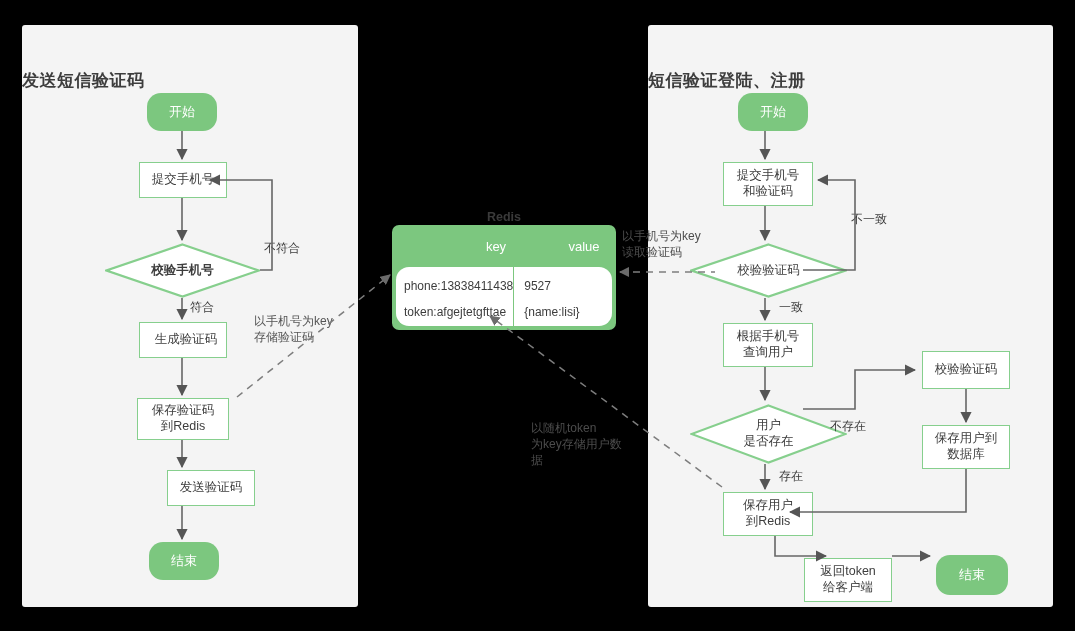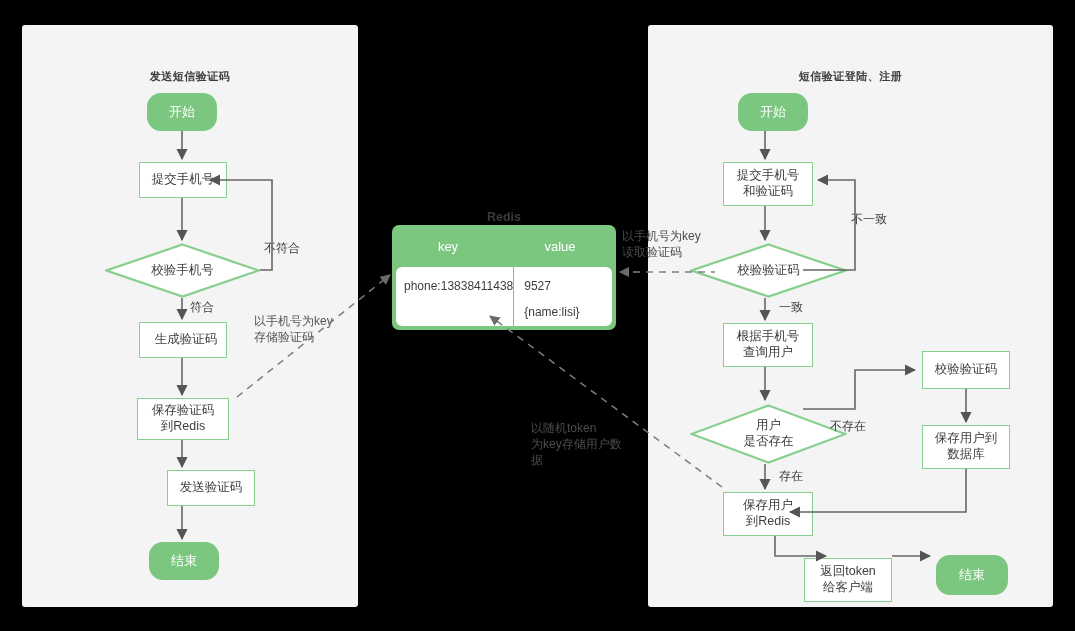--- a/index.html
+++ b/index.html
@@ -18,23 +18,22 @@
     position: absolute;
     background: #f4f4f4;
     border-radius: 3px;
   }
   #panel-left  { left: 22px;  top: 25px; width: 336px; height: 582px; }
   #panel-right { left: 648px; top: 25px; width: 405px; height: 582px; }
 
   .panel-title {
     position: absolute;
     width: 100%;
-    text-align: center;
     top: 44px;
-    font-size: 11px;
+    font-size: 17px;
     font-weight: bold;
     color: #3d3d3d;
     letter-spacing: 0.5px;
   }
 
   
   .node {
     position: absolute;
     box-sizing: border-box;
     display: flex;
@@ -114,26 +113,26 @@
     overflow: hidden;
   }
   #redis-head {
     display: flex;
     height: 42px;
     align-items: center;
     color: #ffffff;
     font-size: 13px;
   }
   #redis-head .hcell { flex: 1; text-align: center; }
-  #redis-head .hcell.k { flex: 0 0 112px; }
+  #redis-head .hcell.k { flex: 0 0 112px; padding-left: 48px; }
   #redis-body {
     position: absolute;
     left: 4px; right: 4px; top: 42px; bottom: 4px;
     background: #ffffff;
-    border-radius: 6px;
+    border-radius: 13px;
     display: flex;
   }
   #redis-body .col {
     box-sizing: border-box;
     padding: 6px 0 0 8px;
   }
   #redis-body .col.k { flex: 0 0 108px; border-right: 1.4px solid #7cc77f; }
   #redis-body .col.v { flex: 1; padding-left: 10px; }
   #redis-body .cellrow {
     font-size: 12px;
@@ -156,21 +155,21 @@
 
 <div id="stage">
 
   <div class="panel" id="panel-left">
     <div class="panel-title">发送短信验证码</div>
 
     <div class="node terminator" style="left:125px; top:68px; width:70px; height:38px;">开始</div>
 
     <div class="node process" style="left:117px; top:137px; width:88px; height:36px;">提交手机号</div>
 
-    <div class="diamond-wrap" style="left:83px; top:218px; width:155px; height:55px;">
+    <div class="diamond-wrap" style="left:83px; top:218px; width:155px; height:55px;font-weight:bold;">
       <svg class="dshape" viewBox="0 0 155 55" preserveAspectRatio="none">
         <polygon points="77.5,1.5 153.5,27.5 77.5,53.5 1.5,27.5" fill="#ffffff" stroke="#86cf8d" stroke-width="2.2"></polygon>
       </svg>
       <div class="dlabel">校验手机号</div>
     </div>
 
     <div class="node process" style="left:117px; top:297px; width:88px; height:36px;padding-left:6px;">生成验证码</div>
 
     <div class="node process" style="left:115px; top:373px; width:92px; height:42px;">保存验证码
 到Redis</div>
@@ -233,20 +232,21 @@
 
   <div id="redis-title">Redis</div>
   <div id="redis-table">
     <div id="redis-head">
       <div class="hcell k">key</div>
       <div class="hcell v">value</div>
     </div>
     <div id="redis-body">
       <div class="col k">
         <div class="cellrow">phone:13838411438</div>
+        <div class="cellrow">token:afgejtetgfttae</div>
       </div>
       <div class="col v">
         <div class="cellrow">9527</div>
         <div class="cellrow">{name:lisi}</div>
       </div>
     </div>
   </div>
 
   <div class="annot onblack" style="left:622px; top:228px;">以手机号为key
 读取验证码</div>

